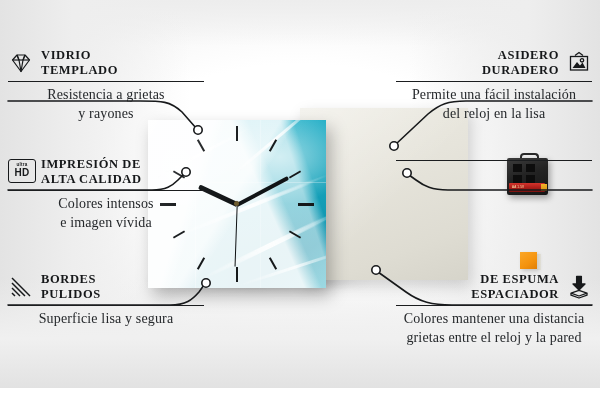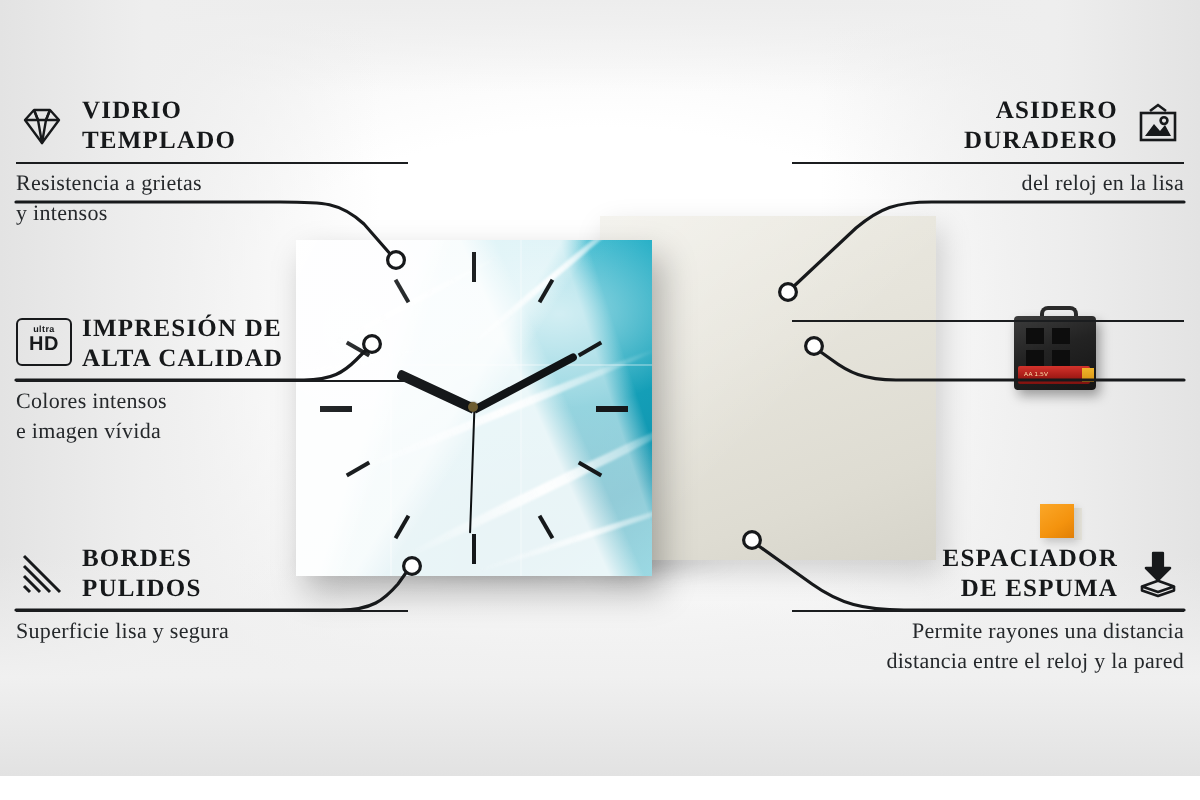--- a/index.html
+++ b/index.html
@@ -268,26 +268,27 @@
     text-transform: uppercase;
     font-family: "Liberation Serif", serif;
   }
   .feat-rule {
     height: 1px;
     background: #1b1d1f;
     margin-top: 3px;
     width: 100%;
   }
   .feat-desc {
-    font-size: 11px;
+    font-size: 14px;
     line-height: 1.38;
     color: #25282b;
     margin-top: 3px;
     letter-spacing: 0.15px;
     font-family: "Liberation Serif", serif;
+    text-align: center;
   }
 
   .ic {
     width: 26px;
     height: 26px;
     flex: 0 0 26px;
     display: block;
   }
   .ic svg { display:block; width:26px; height:26px; }
 
@@ -411,21 +412,21 @@
         </svg>
       </span>
       <div>
         <div class="feat-title">VIDRIO</div>
         <div class="feat-title">TEMPLADO</div>
       </div>
     </div>
     <div class="feat-rule"></div>
     <div class="feat-desc">
       <div>Resistencia a grietas</div>
-      <div>y intensos</div>
+      <div>y rayones</div>
     </div>
   </div>
 
   <div class="feat left" style="top:157px;">
     <div class="feat-head">
       <span class="ic">
         <span class="hd-badge">
           <span class="hd-ultra">ultra</span>
           <span class="hd-hd">HD</span>
         </span>
@@ -477,44 +478,45 @@
           </g>
         </svg>
       </span>
       <div>
         <div class="feat-title">ASIDERO</div>
         <div class="feat-title">DURADERO</div>
       </div>
     </div>
     <div class="feat-rule"></div>
     <div class="feat-desc">
+      <div>Permite una fácil instalación</div>
       <div>del reloj en la lisa</div>
     </div>
   </div>
 
   <div class="feat right" style="top:157px;">
     <div class="feat-rule"></div>
   </div>
 
   <div class="feat right" style="top:272px;">
     <div class="feat-head">
       <span class="ic">
         <svg viewBox="0 0 26 26">
           <g fill="none" stroke="#17191b" stroke-width="1.3" stroke-linejoin="round">
             <path d="M10.6,2.5 L15.4,2.5 L15.4,10 L19,10 L13,16 L7,10 L10.6,10 Z" fill="#17191b"></path>
             <path d="M13,16.4 L21,19.2 L13,22 L5,19.2 Z"></path>
             <path d="M5,19.2 L5,21.2 L13,24 L21,21.2 L21,19.2"></path>
           </g>
         </svg>
       </span>
       <div>
+        <div class="feat-title">DE ESPUMA</div>
         <div class="feat-title">ESPACIADOR</div>
-        <div class="feat-title">DE ESPUMA</div>
       </div>
     </div>
     <div class="feat-rule"></div>
     <div class="feat-desc">
-      <div>Permite rayones una distancia</div>
-      <div>distancia entre el reloj y la pared</div>
+      <div>Colores mantener una distancia</div>
+      <div>grietas entre el reloj y la pared</div>
     </div>
   </div>
 
 </div>
 
 </body></html>

